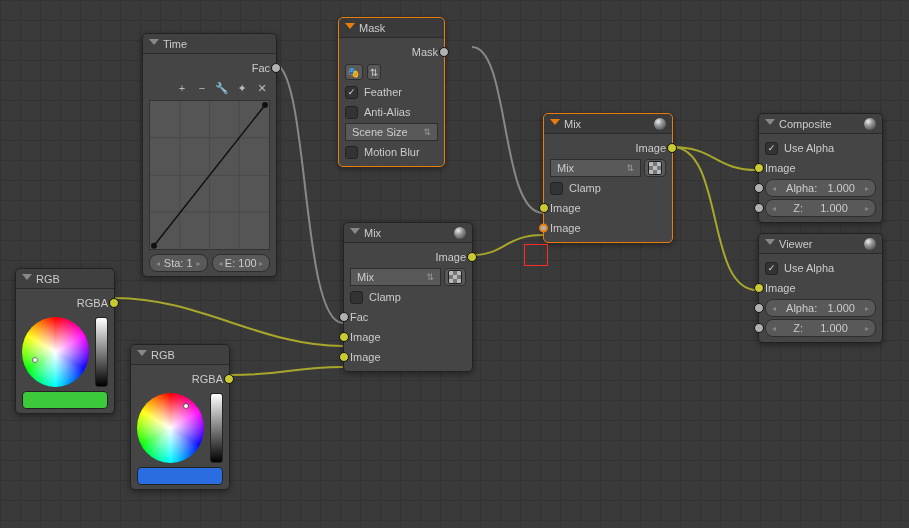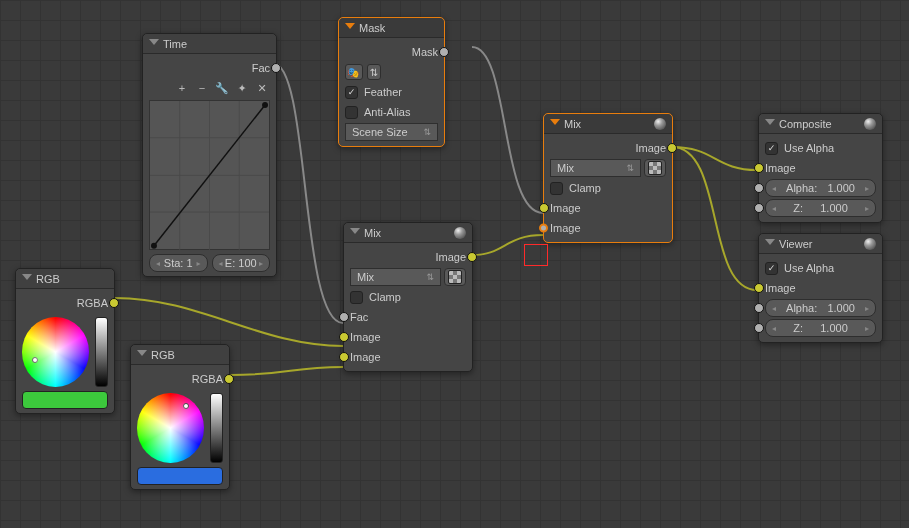--- a/index.html
+++ b/index.html
@@ -141,20 +141,24 @@
         <span class="chk"></span>
         <span>Anti-Alias</span>
       </div>
     <div class="row">
         <div class="field full">
           <span>Scene Size</span>
           <span style="flex:1"></span>
           <span class="arrow">⇅</span>
         </div>
       </div>
+    <div class="row">
+        <span class="chk"></span>
+        <span>Motion Blur</span>
+      </div>
   </div>
 </div>
 
 <div class="node nosel" style="left:15px; top:268px; width:100px;">
   <div class="hdr dark">
       <span class="tri open"></span>
       <span class="title">RGB</span>
     </div>
   <div class="body">
     <div class="row out">

